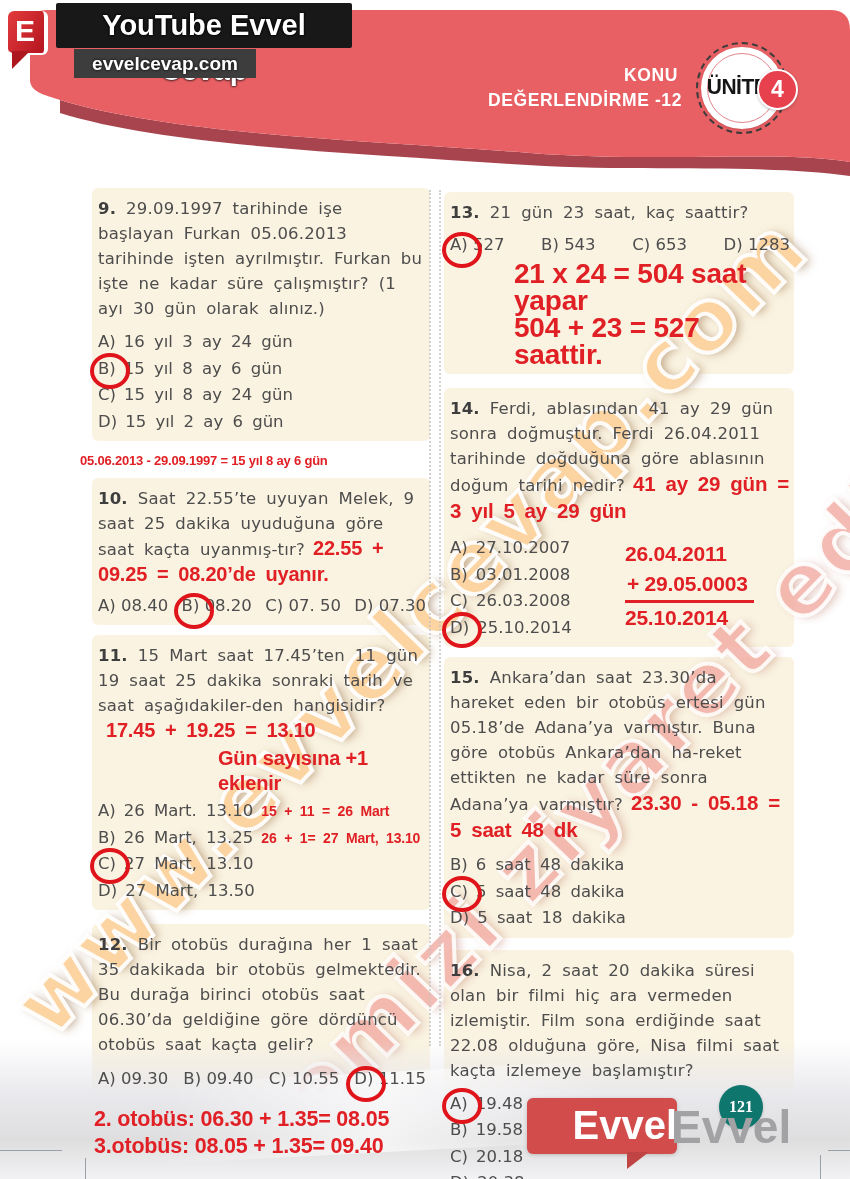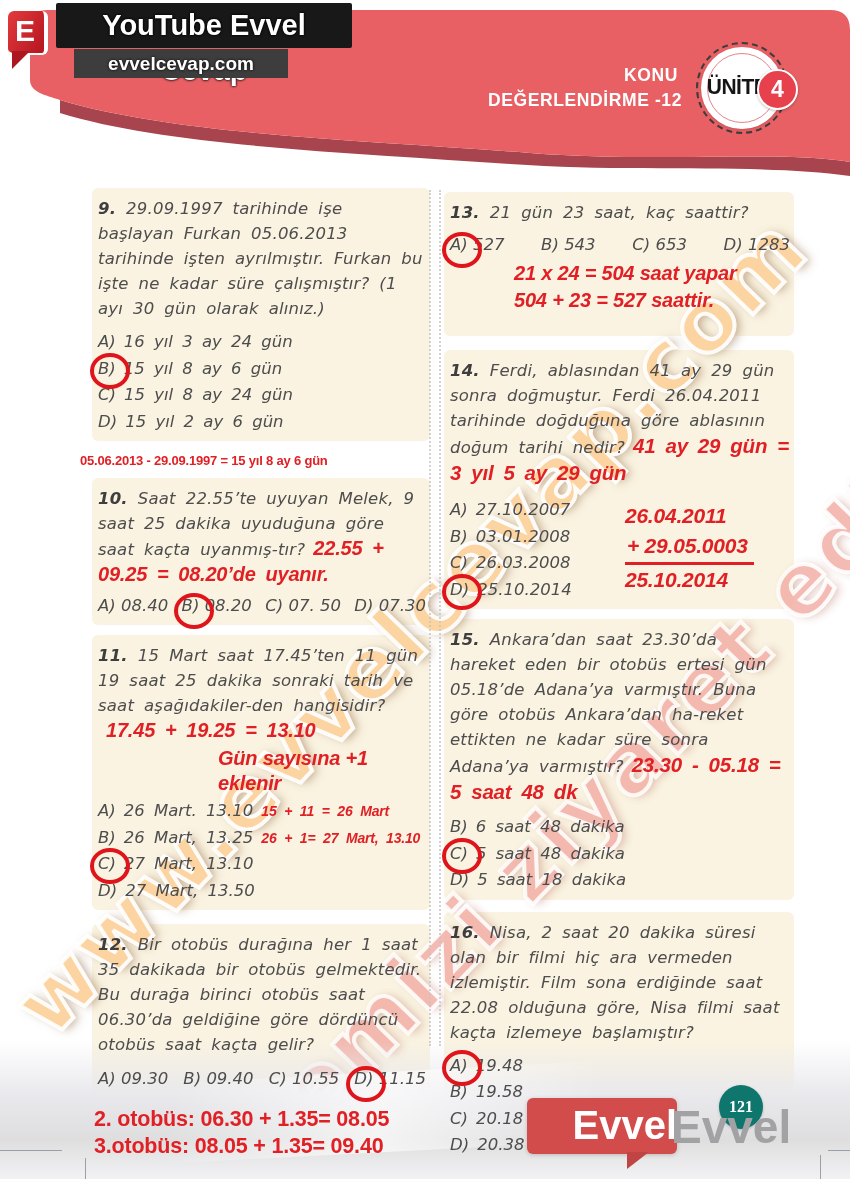--- a/index.html
+++ b/index.html
@@ -10,21 +10,21 @@
   .hdr-svg{position:absolute;left:0;top:0;}
   .e-logo{position:absolute;left:8px;top:11px;width:36px;height:42px;
           background:linear-gradient(120deg,#e23b3d,#b5151f);border-radius:6px;
           border-right:4px solid #fff;border-bottom:2px solid #fff;}
   .e-logo .eltr{position:absolute;left:7px;top:3px;color:#fff;font:700 30px/1.1 "Liberation Sans",sans-serif;}
   .e-logo .tail{position:absolute;left:4px;bottom:-16px;width:0;height:0;
           border-top:18px solid #ad1820;border-right:18px solid transparent;}
   .yt-banner{position:absolute;left:56px;top:3px;width:296px;height:45px;background:#181818;
           color:#fff;font:700 29px/45px "Liberation Sans",sans-serif;text-align:center;
           text-shadow:0 0 3px #000,0 0 2px #000;border-radius:2px;}
-  .site-bar{position:absolute;left:74px;top:49px;width:214px;height:29px;background:#3d3d3d;
+  .site-bar{position:absolute;left:74px;top:49px;width:182px;height:29px;background:#3d3d3d;
           color:#fff;font:700 19px/29px "Liberation Sans",sans-serif;text-align:center;
           text-shadow:0 0 3px #000;}
   .konu{position:absolute;left:460px;top:63px;width:222px;text-align:right;color:#fff;
           font:700 17.5px/1.45 "Liberation Sans",sans-serif;letter-spacing:.6px;}
   .konu .l1{padding-right:4px;}
   .unit-badge{position:absolute;left:696px;top:42px;width:92px;height:92px;}
   .unit-badge .dashring{position:absolute;inset:0;border:2px dashed #3c3c3c;border-radius:50%;}
   .unit-badge .white{position:absolute;inset:5px;background:#fff;border-radius:50%;
           box-shadow:0 1px 3px rgba(0,0,0,.15);}
   .unit-badge .redring{position:absolute;inset:11px;border:1.5px solid #e0858b;border-radius:50%;}
@@ -41,21 +41,21 @@
       color:#fbd4a2;-webkit-text-stroke:4px rgba(255,255,255,.92);
       text-shadow:3px 4px 10px rgba(150,110,70,.55);}
   .wm2{left:170px;top:1165px;transform:rotate(-46deg);font-size:86px;letter-spacing:3px;
       color:#f2b0a6;-webkit-text-stroke:4px rgba(255,255,255,.9);opacity:.85;
       text-shadow:3px 4px 10px rgba(170,90,70,.45);}
 
   
   .col{position:absolute;color:#4d4d4d;}
   .col-left{left:92px;top:188px;width:338px;}
   .col-right{left:444px;top:192px;width:350px;}
-  .qblock{position:relative;padding:8px 4px 6px 6px;font-style:italic;}
+  .qblock{position:relative;padding:8px 4px 6px 6px;}
   .qblock::before{content:"";position:absolute;inset:0;background:#faf3e1;border-radius:6px;z-index:-2;}
   .qtext{font-size:16.5px;line-height:25px;word-spacing:4.5px;letter-spacing:.2px;margin:0 0 8px 0;}
   .qnum{font-weight:700;color:#3e3e3e;}
   .opt{font-size:16.5px;line-height:26.5px;word-spacing:4px;white-space:nowrap;}
   .opt .letter{display:inline-block;margin-right:8px;}
   .opts-row{display:flex;justify-content:space-between;font-size:16.5px;line-height:27px;white-space:nowrap;}
   .circled{position:relative;}
   .circled::before{content:"";position:absolute;left:-8px;top:-3px;width:32px;height:28px;
       border:4.5px solid #e0151b;border-radius:50%;}
   .red{color:#e02025;font-weight:700;font-family:"Liberation Sans",sans-serif;letter-spacing:-.2px;}
@@ -80,21 +80,21 @@
   .foot-evvel .tail{position:absolute;left:100px;bottom:-15px;width:0;height:0;
       border-top:17px solid #c14444;border-right:22px solid transparent;}
   .foot-cevap{position:absolute;left:144px;top:2px;color:#a2a2a5;
       font:700 46px/54px "Liberation Sans",sans-serif;}
   .crop{position:absolute;background:#9aa0a8;}
 
   
   .inline-red{font-size:20px;margin-left:8px;}
   .note-red{font-size:14px;margin-left:8px;}
   .q11-red2{font-size:20px;margin:0 0 2px 120px;line-height:25px;}
-  .center-sols{margin:2px 0 16px 64px;font-size:20px;line-height:27px;}
+  .center-sols{margin:2px 0 0 64px;font-size:28px;line-height:27px;}
   .q14-body{display:flex;}
   .q14-opts{width:178px;}
   .q14-calc{width:168px;font-size:21px;line-height:30px;padding-top:4px;}
   .q14-calc .u{border-bottom:3px solid #e02025;display:inline-block;padding:0 6px 1px 2px;}
   .sols12{margin:8px 0 0 2px;font-size:21.5px;line-height:26.5px;}
   .sol9{margin:6px 0 4px -12px;font-size:13px;line-height:27px;}
   .sol16{margin:8px 0 0 -8px;font-size:18.5px;line-height:26px;}
 </style>
 </head>
 <body>

